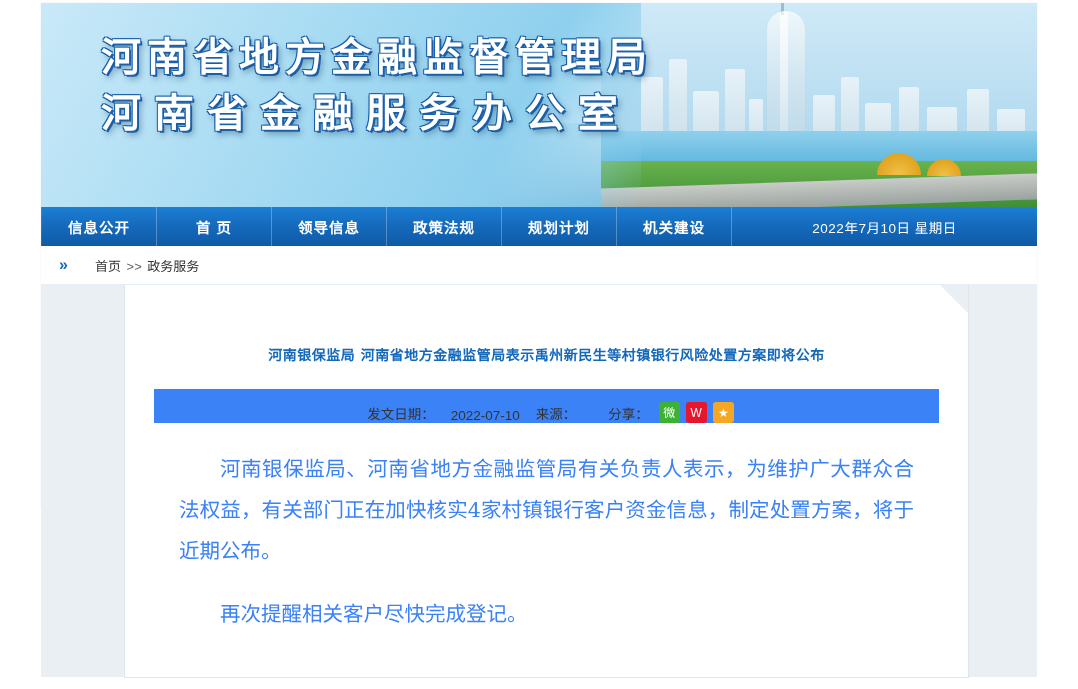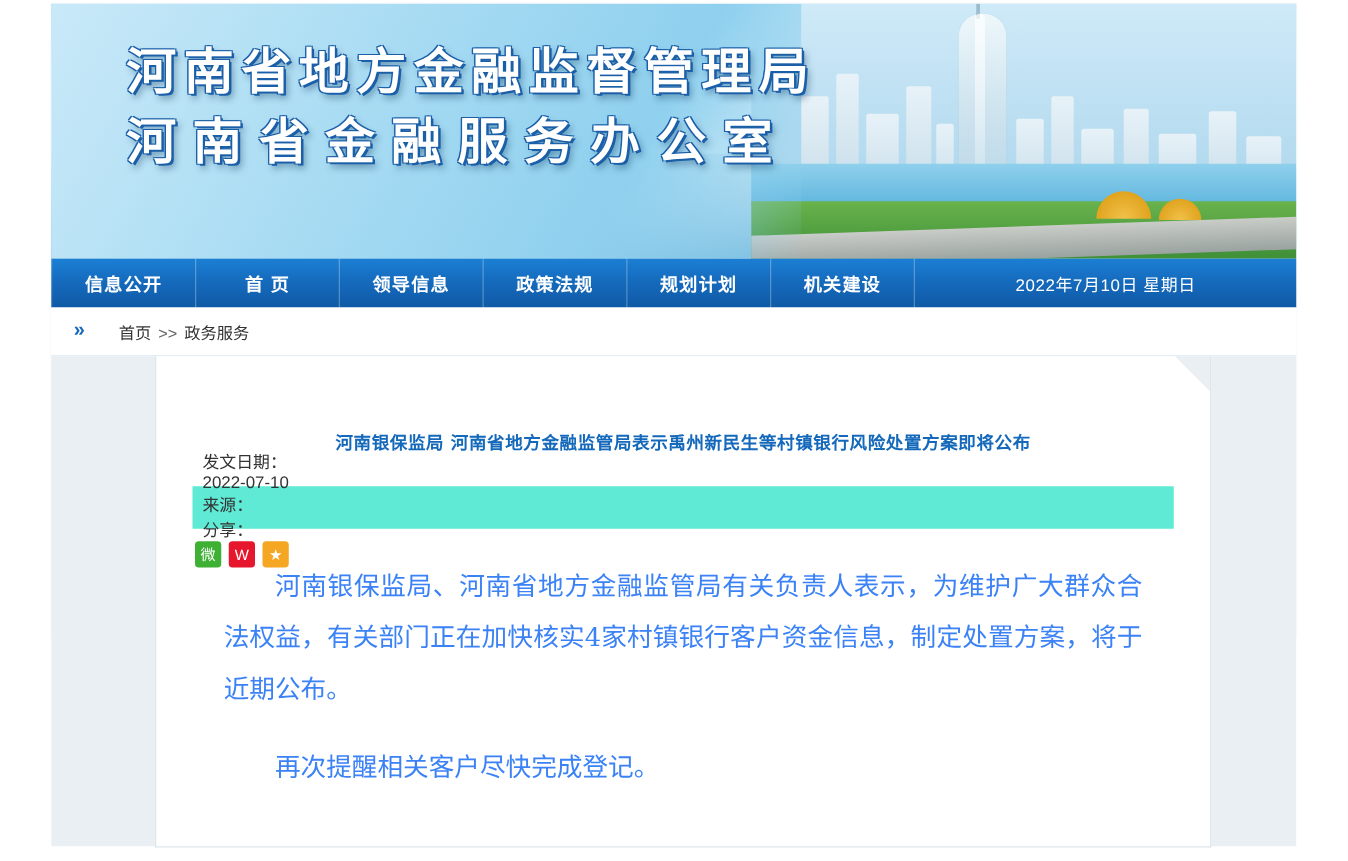--- a/index.html
+++ b/index.html
@@ -206,27 +206,26 @@
     font-family: "DejaVu Sans", "Liberation Sans", sans-serif;
     font-size: 14px;
     line-height: 36px;
     font-weight: bold;
     color: #1569bb;
     letter-spacing: 0.5px;
   }
   .meta-bar {
     margin: 16px 29px 0 29px;
     height: 34px;
-    background: #5eead4;
-    display: flex;
-    align-items: flex-start;
+    background: #3b82f6;
+    display: flex;
+    align-items: flex-end;
     justify-content: center;
     font-size: 13.5px;
     color: #333333;
-    flex-direction: column;
   }
   .meta-bar .m-item { margin: 0 8px; white-space: nowrap; }
   .meta-bar .m-label { color: #333333; }
   .share-icons { display: flex; align-items: center; gap: 6px; margin-left: 2px; }
   .sic {
     width: 21px; height: 21px; border-radius: 3px;
     display: flex; align-items: center; justify-content: center;
     color: #ffffff; font-size: 12px; line-height: 1; cursor: pointer;
   }
   .sic-wechat { background: #3eb134; }

